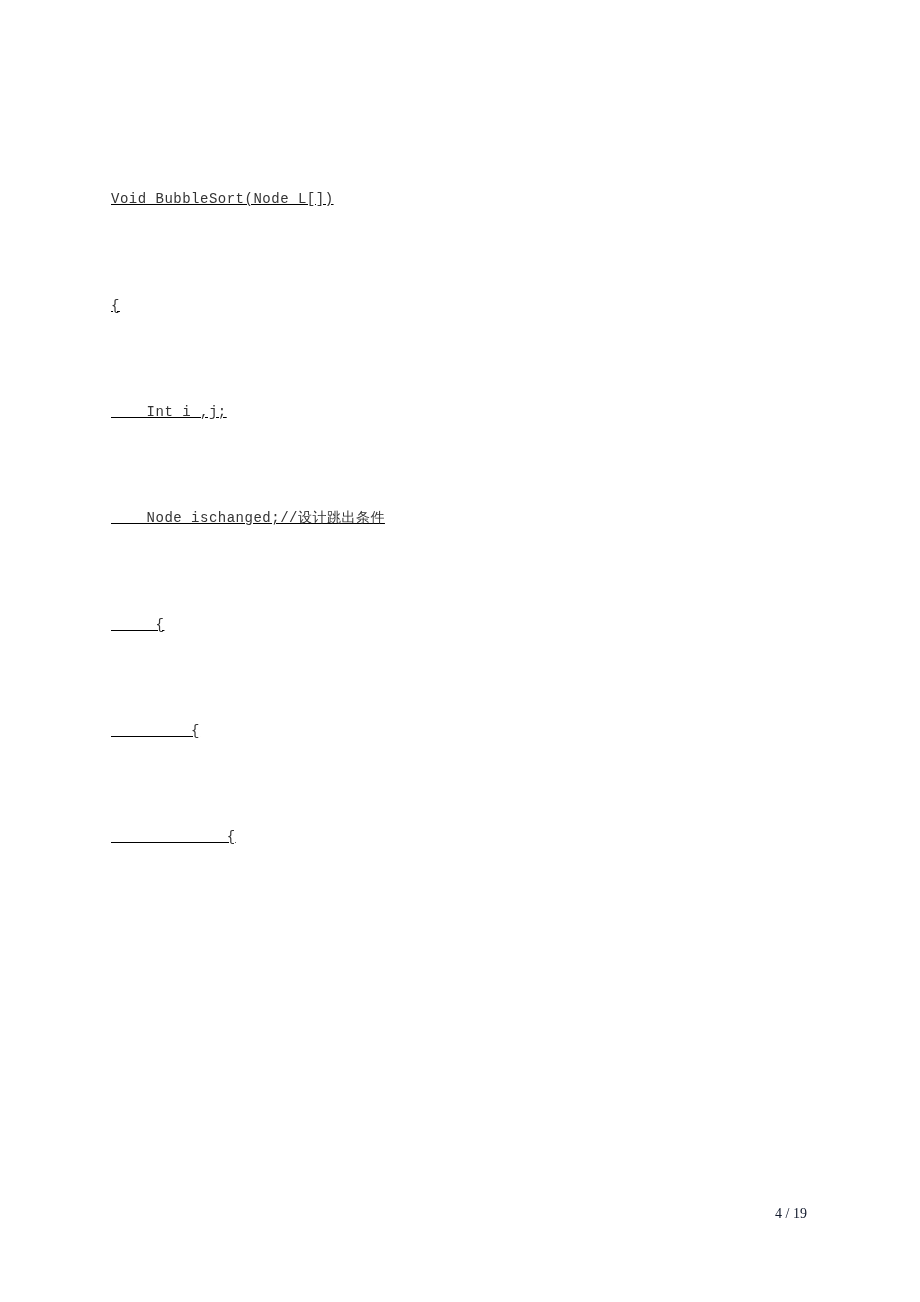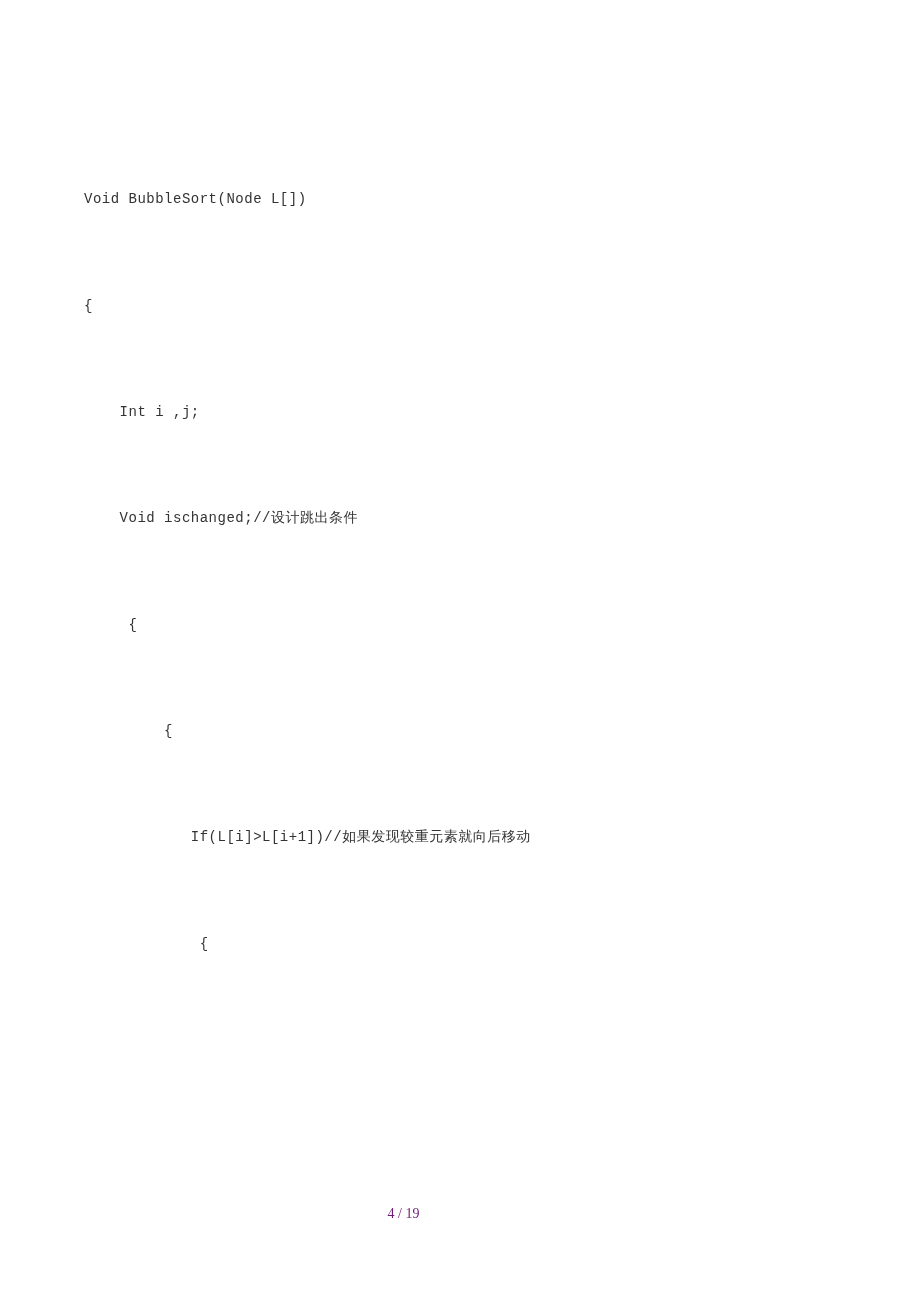--- a/index.html
+++ b/index.html
@@ -5,58 +5,58 @@
   body {
     margin: 0;
     padding: 0;
     background: #fff;
     font-family: "SimSun", "宋体", serif;
     width: 920px;
     height: 1302px;
     position: relative;
   }
   .page {
-    padding: 120px 195px 60px 84px;
+    padding: 120px 195px 60px 111px;
     box-sizing: border-box;
     width: 920px;
     height: 1302px;
     position: relative;
+    text-decoration: underline;
   }
   .code-block {
     font-family: "Courier New", "SimSun", monospace;
     font-size: 14px;
     color: #333;
     line-height: 3.8;
     white-space: pre;
     letter-spacing: 0.5px;
   }
   .line { display: block; }
   .footer {
     position: absolute;
     bottom: 80px;
     left: 0;
     width: 807px;
-    text-align: center;
+    text-align: right;
     font-family: "Times New Roman", serif;
     font-size: 14px;
-    color: #701a75;
+    color: #0f172a;
   }
 </style>
 </head>
 <body>
 
 <div class="page">
   <div class="code-block">
 <span class="line">Void BubbleSort(Node L[])</span>
 <span class="line">{</span>
 <span class="line">    Int i ,j;</span>
-<span class="line">    Void ischanged;//设计跳出条件</span>
+<span class="line">    Node ischanged;//设计跳出条件</span>
 <span class="line">     {</span>
 <span class="line">         {</span>
-<span class="line">            If(L[i]&gt;L[i+1])//如果发现较重元素就向后移动</span>
 <span class="line">             {</span>
 
 
 
 
 
 
 
 
 

